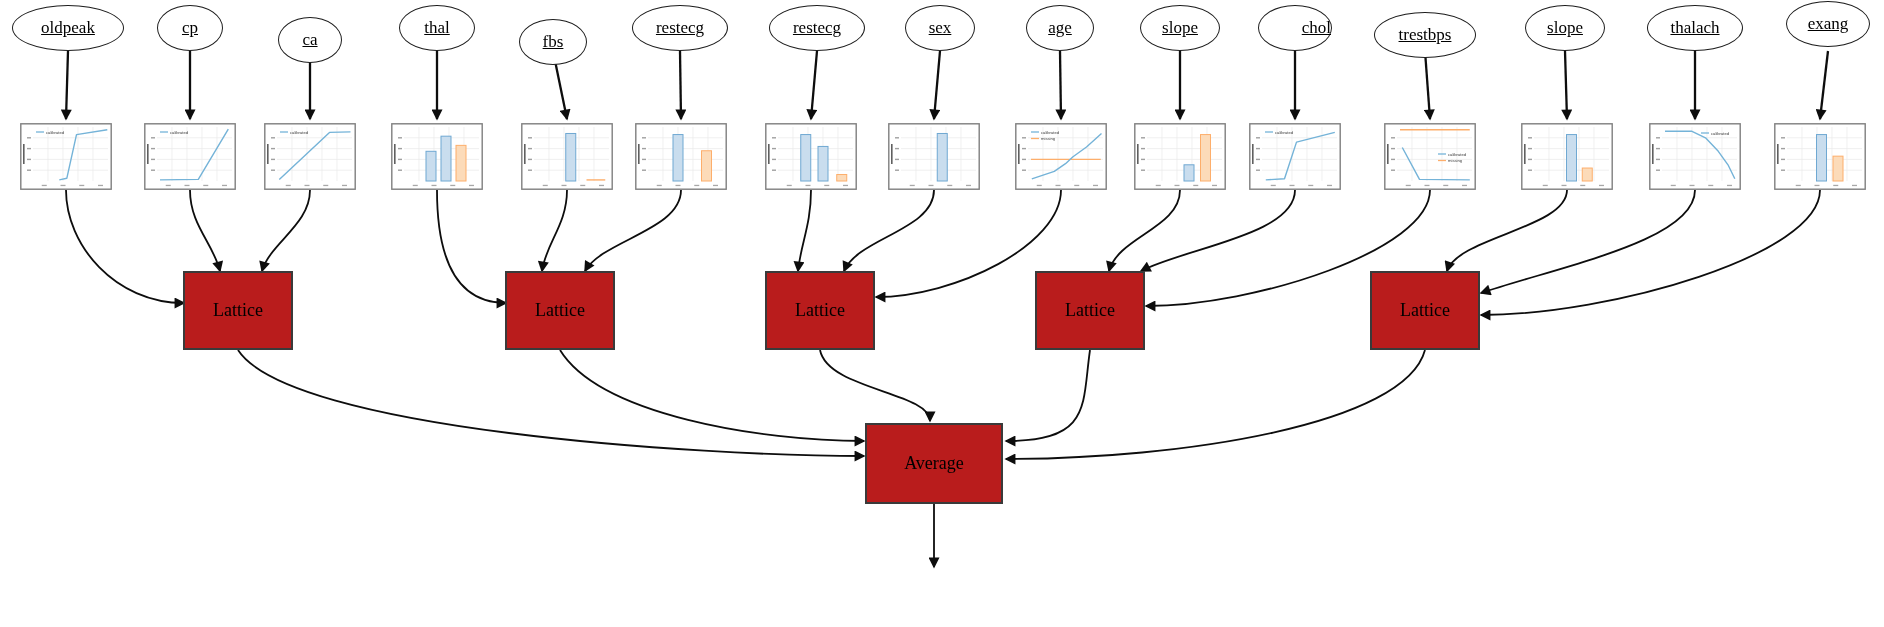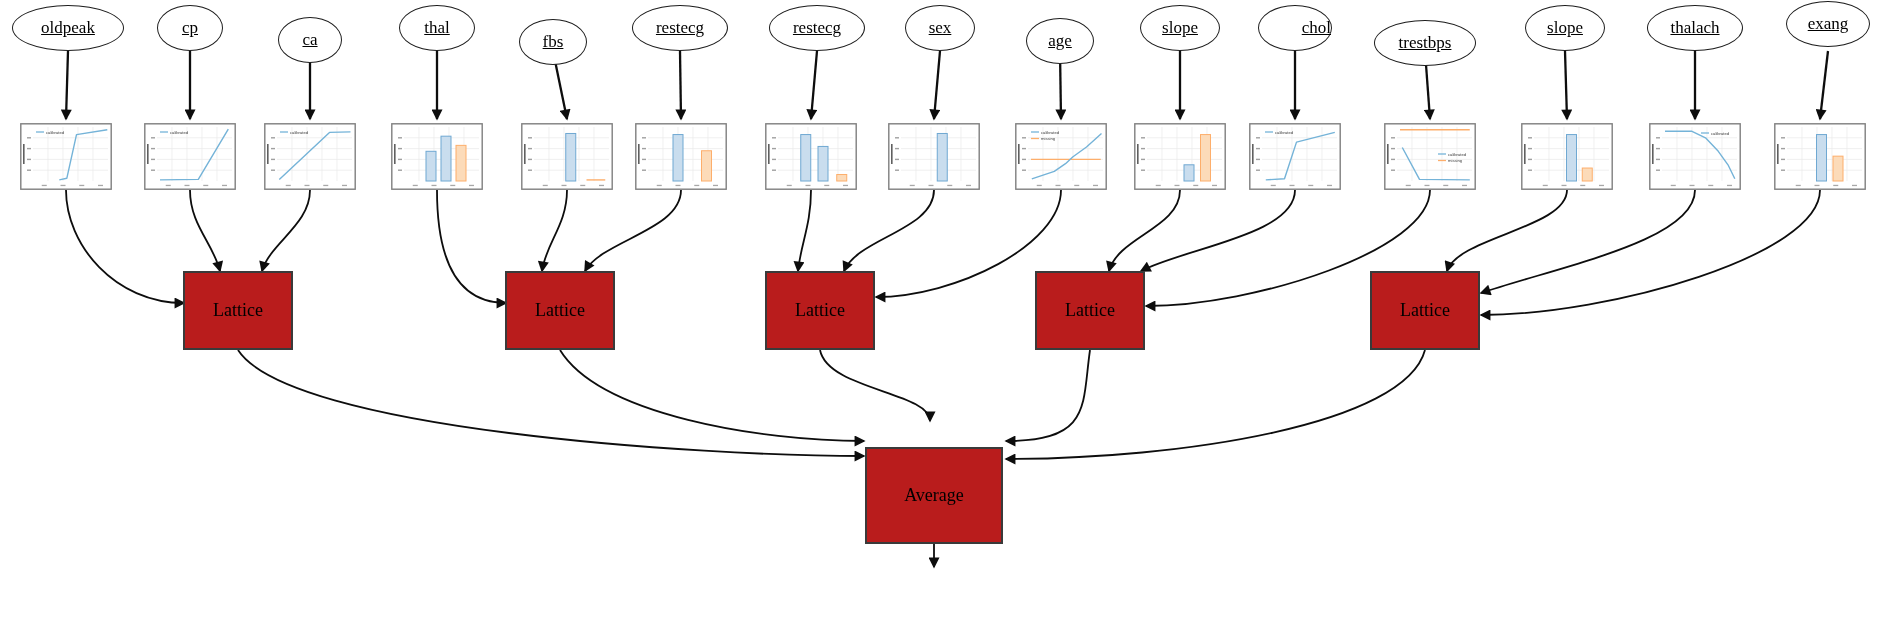--- a/index.html
+++ b/index.html
@@ -30,21 +30,21 @@
     font-size:18px;color:#000;
     box-sizing:border-box;
     z-index:3;
   }
   .chart-node{
     position:absolute;
     width:92px;height:67px;
     z-index:2;
     background:#ffffff;
   }
-  #avg{left:865px;top:447px;width:138px;height:97px;}
+  #avg{left:865px;top:423px;width:138px;height:81px;}
   #out{left:878px;top:572px;width:112px;height:49px;}
 </style>
 </head>
 <body>
 
 <div id="stage">
   <svg id="edges" xmlns="http://www.w3.org/2000/svg" viewBox="0 0 1884 627">
       <defs>
         <marker id="ah" viewBox="0 0 10 10" refX="8.6" refY="5" markerWidth="13" markerHeight="11" orient="auto-start-reverse" markerUnits="userSpaceOnUse">
           <path d="M0,0 L10,5 L0,10 z" fill="#0d0d0d"></path>
@@ -285,21 +285,21 @@
           <line x1="13" y1="47.2" x2="88" y2="47.2" stroke="#e9e9e9" stroke-width="0.7"></line>
           <line x1="73" y1="4" x2="73" y2="58" stroke="#e9e9e9" stroke-width="0.7"></line>
           <rect x="7" y="46.5" width="4" height="1.4" fill="#a0a0a0"></rect>
           <rect x="21.75" y="61.8" width="5" height="1.3" fill="#a8a8a8"></rect>
           <rect x="40.5" y="61.8" width="5" height="1.3" fill="#a8a8a8"></rect>
           <rect x="59.25" y="61.8" width="5" height="1.3" fill="#a8a8a8"></rect>
           <rect x="78" y="61.8" width="5" height="1.3" fill="#a8a8a8"></rect>
           <rect x="3" y="21" width="1.6" height="20" fill="#606060"></rect>
           <rect x="49.25" y="10.479999999999997" width="10" height="47.52" fill="#c9ddee" stroke="#6fa8d2" stroke-width="1"></rect>
         </svg></div>
-      <div class="ellipse-node" style="left: 1026px; top: 18px; width: 68px; height: 46px;">
+      <div class="ellipse-node" style="left: 1026px; top: 5px; width: 68px; height: 46px;">
       <span>age</span>
     </div>
       <div class="chart-node" style="left: 1015px; top: 123px;"><svg width="92" height="67" viewBox="0 0 92 67">
           <rect x="0.8" y="0.8" width="90.4" height="65.4" fill="#ffffff" stroke="#7f7f7f" stroke-width="1.4"></rect>
           <line x1="13" y1="14.8" x2="88" y2="14.8" stroke="#e9e9e9" stroke-width="0.7"></line>
           <line x1="28" y1="4" x2="28" y2="58" stroke="#e9e9e9" stroke-width="0.7"></line>
           <rect x="7" y="14.100000000000001" width="4" height="1.4" fill="#a0a0a0"></rect>
           <line x1="13" y1="25.6" x2="88" y2="25.6" stroke="#e9e9e9" stroke-width="0.7"></line>
           <line x1="43" y1="4" x2="43" y2="58" stroke="#e9e9e9" stroke-width="0.7"></line>
           <rect x="7" y="24.900000000000002" width="4" height="1.4" fill="#a0a0a0"></rect>
@@ -365,21 +365,21 @@
           <rect x="7" y="46.5" width="4" height="1.4" fill="#a0a0a0"></rect>
           <rect x="21.75" y="61.8" width="5" height="1.3" fill="#a8a8a8"></rect>
           <rect x="40.5" y="61.8" width="5" height="1.3" fill="#a8a8a8"></rect>
           <rect x="59.25" y="61.8" width="5" height="1.3" fill="#a8a8a8"></rect>
           <rect x="78" y="61.8" width="5" height="1.3" fill="#a8a8a8"></rect>
           <rect x="3" y="21" width="1.6" height="20" fill="#606060"></rect>
           <polyline points="16.8,56.9 35.5,55.8 47.5,19.1 85.8,9.4" fill="none" stroke="#74b3d8" stroke-width="1.4" stroke-linejoin="round"></polyline>
           <line x1="16" y1="9" x2="24" y2="9" stroke="#74b3d8" stroke-width="1.3"></line>
           <text x="26" y="10.6" font-size="4.2" fill="#3c3c3c" font-family="&quot;Liberation Sans&quot;, sans-serif">calibrated</text>
         </svg></div>
-      <div class="ellipse-node" style="left: 1374px; top: 20px; width: 102px; height: 46px;">
+      <div class="ellipse-node" style="left: 1374px; top: 12px; width: 102px; height: 46px;">
       <span>trestbps</span>
     </div>
       <div class="chart-node" style="left: 1384px; top: 123px;"><svg width="92" height="67" viewBox="0 0 92 67">
           <rect x="0.8" y="0.8" width="90.4" height="65.4" fill="#ffffff" stroke="#7f7f7f" stroke-width="1.4"></rect>
           <line x1="13" y1="14.8" x2="88" y2="14.8" stroke="#e9e9e9" stroke-width="0.7"></line>
           <line x1="28" y1="4" x2="28" y2="58" stroke="#e9e9e9" stroke-width="0.7"></line>
           <rect x="7" y="14.100000000000001" width="4" height="1.4" fill="#a0a0a0"></rect>
           <line x1="13" y1="25.6" x2="88" y2="25.6" stroke="#e9e9e9" stroke-width="0.7"></line>
           <line x1="43" y1="4" x2="43" y2="58" stroke="#e9e9e9" stroke-width="0.7"></line>
           <rect x="7" y="24.900000000000002" width="4" height="1.4" fill="#a0a0a0"></rect>

